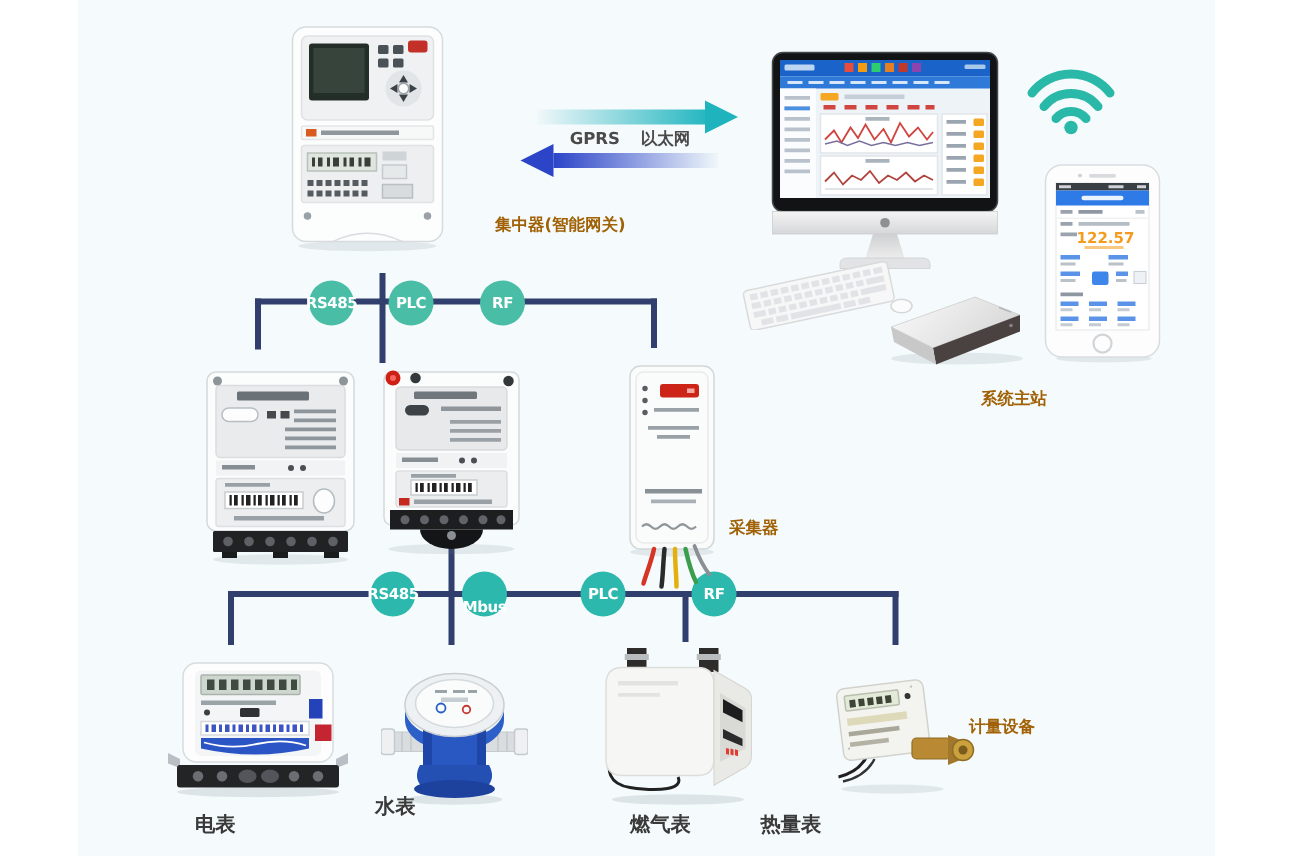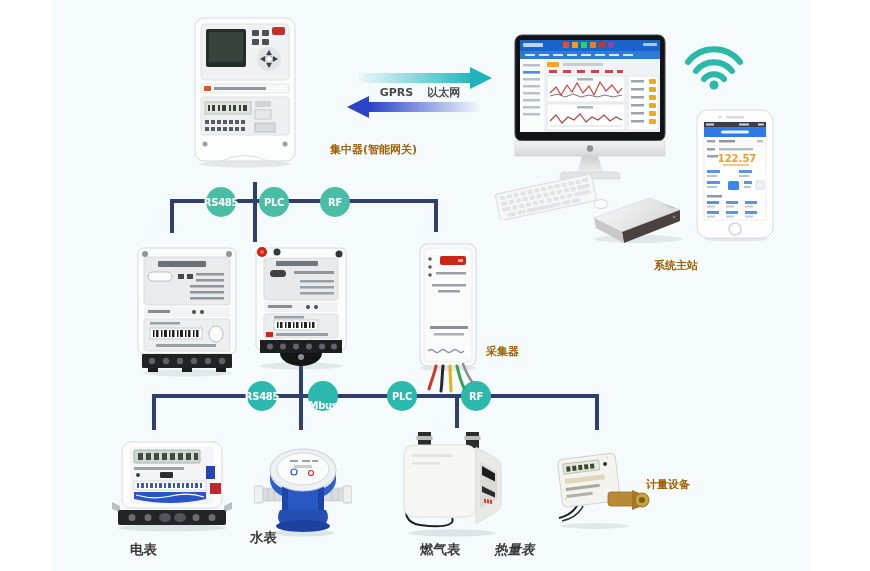--- a/index.html
+++ b/index.html
@@ -76,21 +76,21 @@
   <div class="arrow-body-l"></div>
 
   <div class="lbl" style="left:330px;top:142px;width:125px;">集中器(智能网关)</div>
   <div class="lbl" style="left:654px;top:258px;width:100px;">系统主站</div>
   <div class="lbl" style="left:486px;top:344px;width:80px;">采集器</div>
   <div class="lbl" style="left:646px;top:477px;width:95px;">计量设备</div>
 
   <div class="mlbl" style="left:130px;top:541px;">电表</div>
   <div class="mlbl" style="left:250px;top:529px;">水表</div>
   <div class="mlbl" style="left:420px;top:541px;">燃气表</div>
-  <div class="mlbl" style="left:494px;top:541px;font-style:italic;">热量表</div>
+  <div class="mlbl" style="left:507px;top:541px;">热量表</div>
 
   <svg class="dev" style="left:192px;top:16px;" width="106" height="152" viewBox="0 0 106 152">
     <ellipse cx="53" cy="148" rx="46" ry="3.5" fill="rgba(110,125,140,0.15)"></ellipse>
     <rect x="3" y="2" width="100" height="143" rx="9" fill="#fcfdfd" stroke="#d7dbde"></rect>
     <rect x="9" y="8" width="88" height="56" rx="4" fill="#eff1f2" stroke="#dfe2e4"></rect>
     <rect x="14" y="13" width="40" height="38" rx="2" fill="#242e28"></rect>
     <rect x="17" y="16" width="34" height="30" fill="#36443c"></rect>
     <rect x="80" y="11" width="13" height="8" rx="2" fill="#c33028"></rect>
     <rect x="60" y="14" width="7" height="6" rx="1" fill="#4a5257"></rect>
     <rect x="70" y="14" width="7" height="6" rx="1" fill="#4a5257"></rect>

